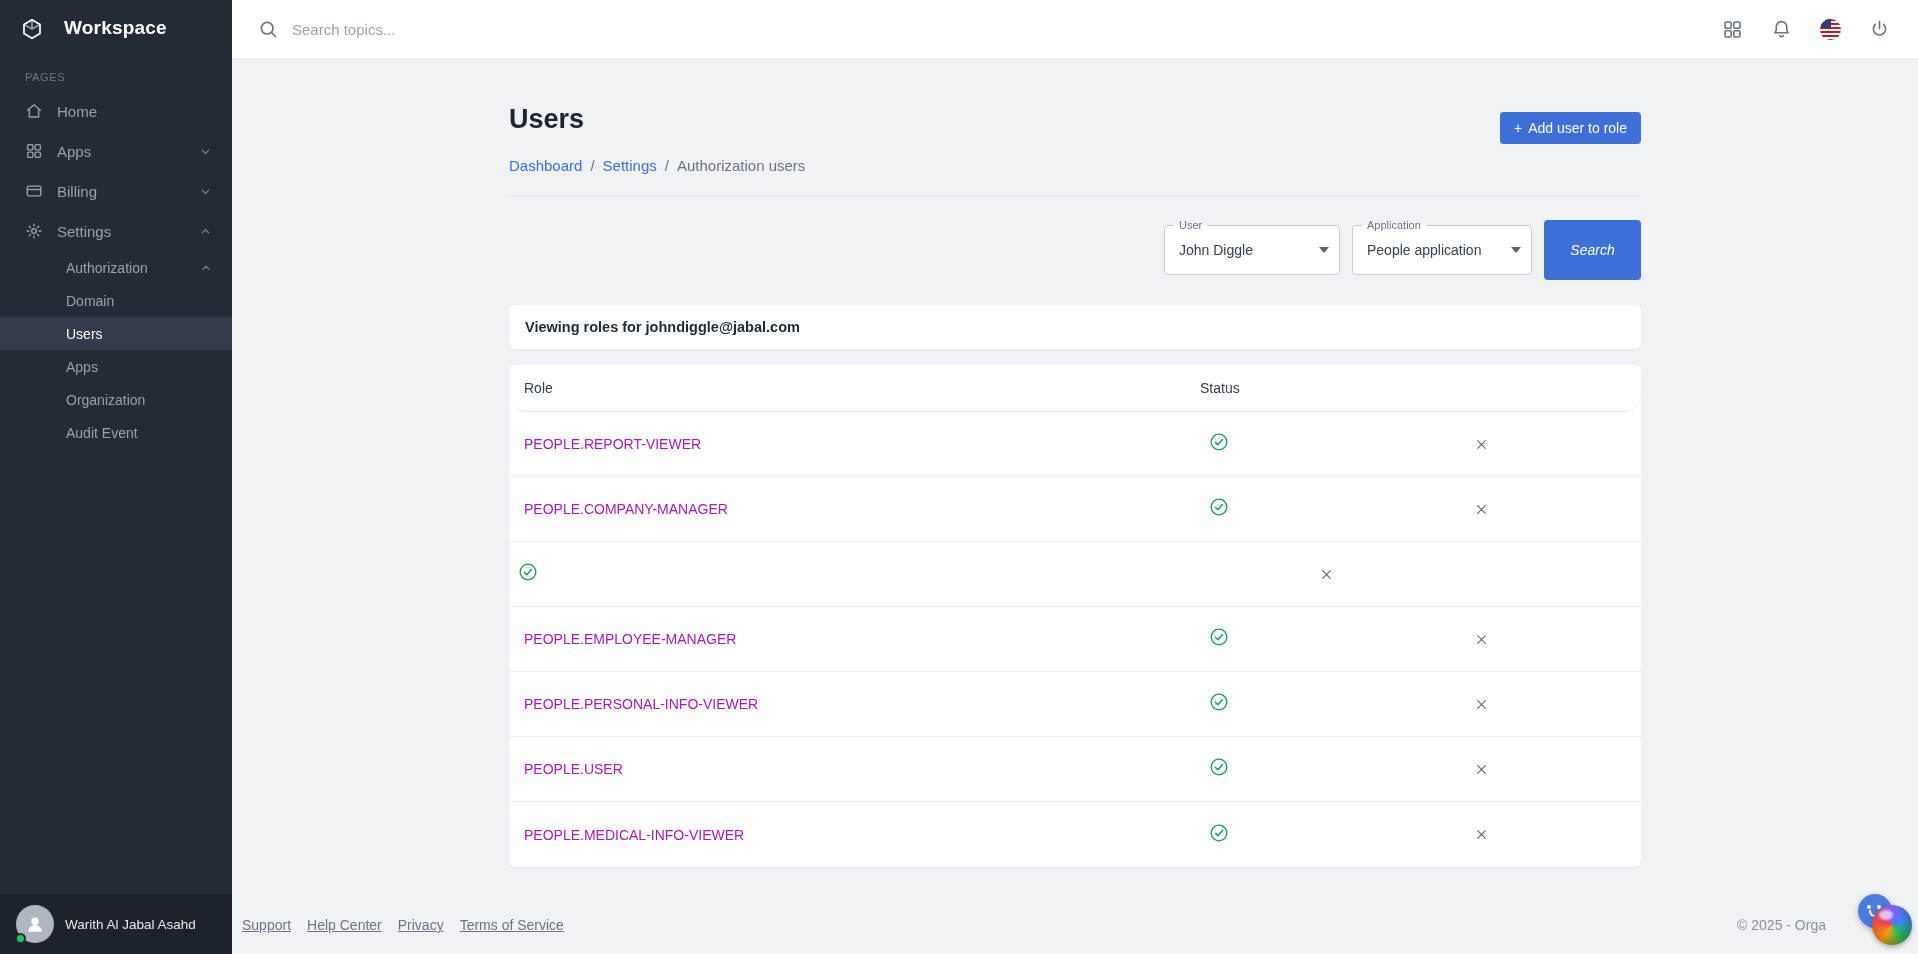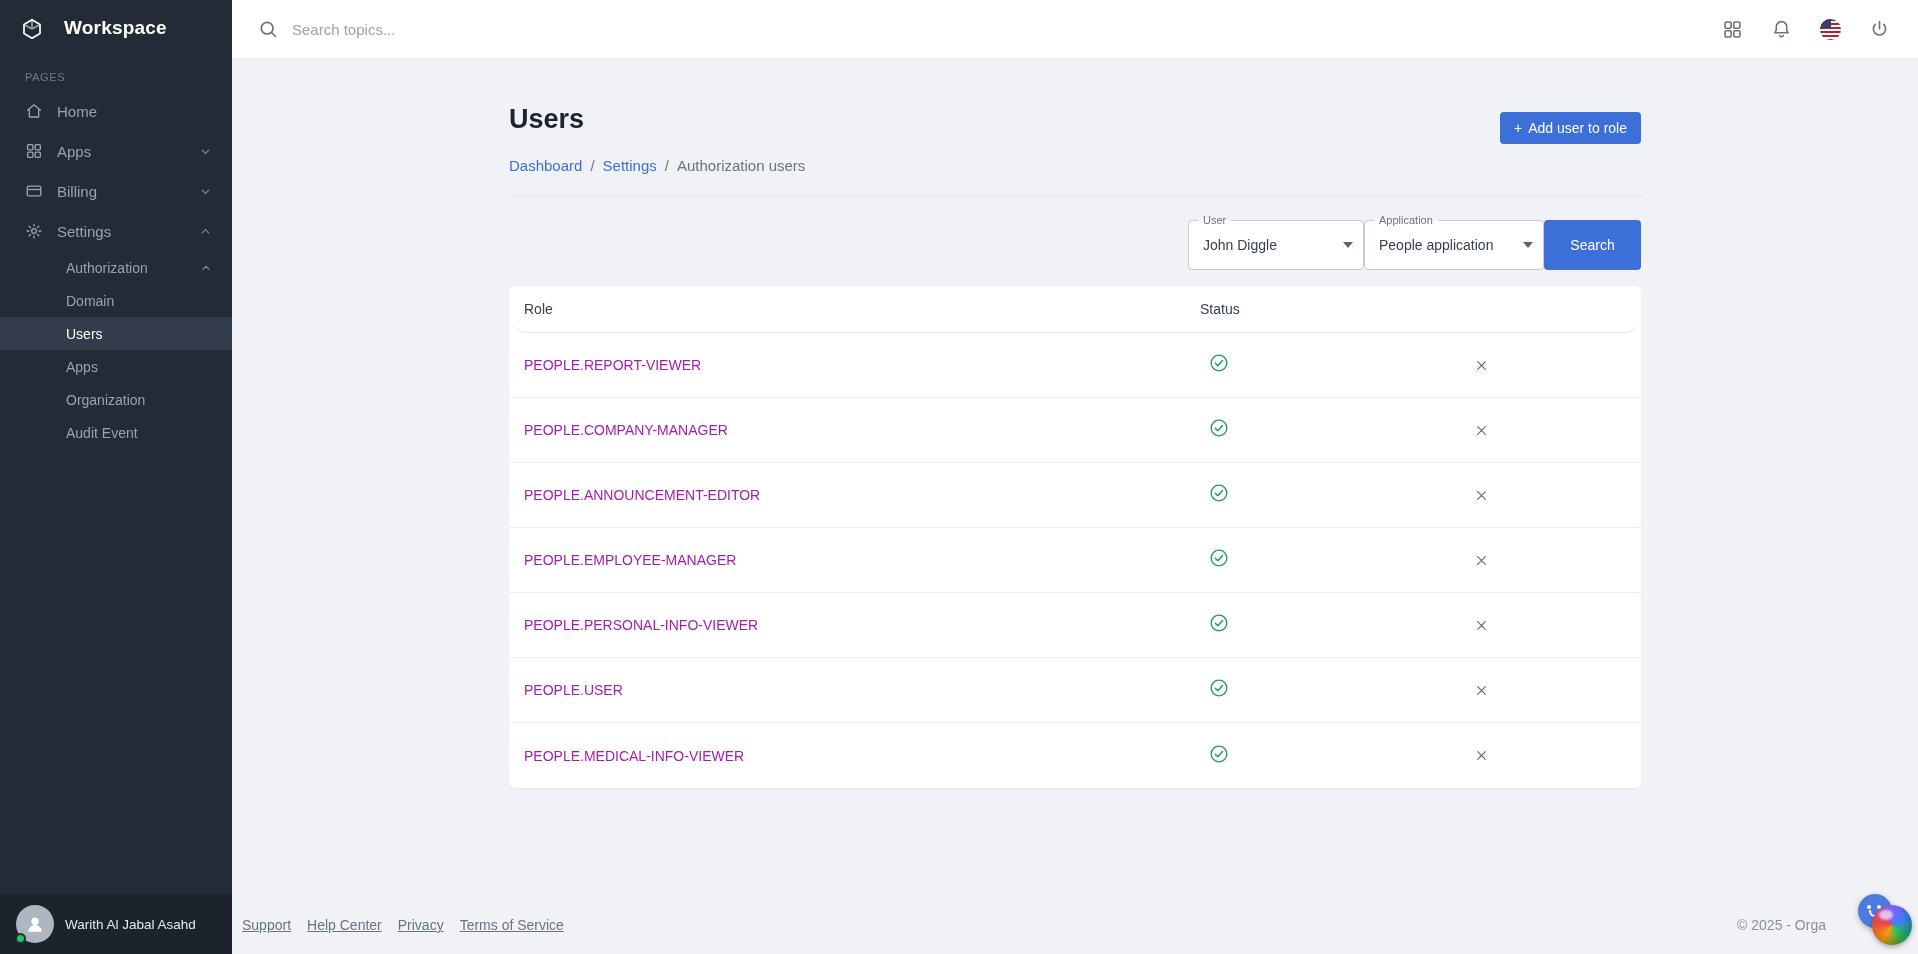--- a/index.html
+++ b/index.html
@@ -38,28 +38,28 @@
   .main { flex:1; background:#f0f2f5; overflow:hidden; }
   .content { width:1132px; margin:0 auto; padding-top:45px; }
   .head-row { display:flex; justify-content:space-between; align-items:flex-start; }
   .page-title { font-size:27px; font-weight:700; color:#1b2430; }
   .btn { border:none; cursor:pointer; background:#3d6fd9; color:#fff; border-radius:4px; font-family:"Liberation Sans", sans-serif; }
   .add-btn { height:32px; padding:0 14px; font-size:14px; display:inline-flex; align-items:center; gap:6px; margin-top:8px; }
   .breadcrumb { margin-top:13px; font-size:15px; color:#6b7280; display:flex; gap:8px; align-items:center; }
   .breadcrumb a { color:#3d6fd9; text-decoration:none; cursor:pointer; }
   .divider { margin-top:21px; border-bottom:1px solid #e2e5ea; }
 
-  .filters { display:flex; justify-content:flex-end; align-items:center; gap:0; margin-top:24px; }
+  .filters { display:flex; justify-content:flex-end; align-items:center; gap:12px; margin-top:24px; }
   .select { position:relative; height:50px; background:#fff; border:1px solid #c6cdd7; border-radius:4px; cursor:pointer; display:flex; align-items:center; }
   .select .flabel { position:absolute; top:-8px; left:9px; font-size:11px; color:#6b7280; padding:0 5px; background:linear-gradient(#f0f2f5 0 50%, #ffffff 50% 100%); line-height:14px; }
   .select .value { font-size:14px; color:#374151; padding-left:14px; }
   .select .caret { position:absolute; right:10px; top:50%; transform:translateY(-50%); display:flex; }
   .select-user { width:176px; }
   .select-app { width:180px; }
-  .search-btn { width:97px; height:50px; font-size:14px; font-weight:500; }
+  .search-btn { width:97px; height:60px; font-size:14px; font-weight:500;font-style:italic; }
 
   .banner { margin-top:25px; background:#fff; border-radius:6px; box-shadow:0 1px 2px rgba(16,24,40,.05); padding:14px 16px; font-size:14.5px; font-weight:700; color:#1f2937; }
 
   .table-card { margin-top:16px; background:#fff; border-radius:6px; box-shadow:0 1px 2px rgba(16,24,40,.05); overflow:hidden; }
   .trow { display:grid; grid-template-columns:691px 1fr 56px; align-items:center; padding-right:132px; }
   .thead { height:47px; border-bottom:1px solid #e5e7eb; font-size:14px; font-weight:500; color:#374151;border-radius:18px; }
   .tbody-row { height:65px; border-bottom:1px solid #eceef1; }
   .tbody-row:last-child { border-bottom:none; }
   .cell-role { padding-left:15px; font-size:14px; color:#a21caf; }
   .cell-status { display:flex; align-items:center; padding-left:9px; }
@@ -269,20 +269,21 @@
           <span class="value">People application</span>
           <span class="caret">
             <svg width="10" height="6" viewBox="0 0 10 6">
                 <path d="M0 0l5 6 5-6z" fill="#5b6472"></path>
               </svg>
           </span>
         </div>
         <button class="btn search-btn">Search</button>
       </div>
 
+      <div class="banner">Viewing roles for johndiggle@jabal.com</div>
 
       <div class="table-card">
         <div class="trow thead">
           <div class="cell-role" style="color:#374151;">Role</div>
           <div>Status</div>
           <div></div>
         </div>
 
         <div class="trow tbody-row">
           <div class="cell-role">PEOPLE.REPORT-VIEWER</div>
@@ -316,21 +317,20 @@
                 <span style="display:flex;">
                   <svg width="13" height="13" viewBox="0 0 24 24" stroke="#5f6773" stroke-width="2.1" stroke-linecap="round">
                     <path d="M5 5l14 14M19 5L5 19"></path>
                   </svg>
                 </span>
               </button>
             </div>
         </div>
 
         <div class="trow tbody-row">
-          <div class="cell-role">PEOPLE.ANNOUNCEMENT-EDITOR</div>
           <div class="cell-status">
               <span><svg width="20" height="20" viewBox="0 0 24 24" fill="none">
                   <circle cx="12" cy="12" r="9.4" stroke="#1f9d55" stroke-width="1.6"></circle>
                   <path d="M7.6 12.3l3 3 5.6-6.2" stroke="#1f9d55" stroke-width="1.8" stroke-linecap="round" stroke-linejoin="round"></path>
                 </svg></span>
             </div>
           <div class="cell-action">
               <button class="remove-btn">
                 <span style="display:flex;">
                   <svg width="13" height="13" viewBox="0 0 24 24" stroke="#5f6773" stroke-width="2.1" stroke-linecap="round">

